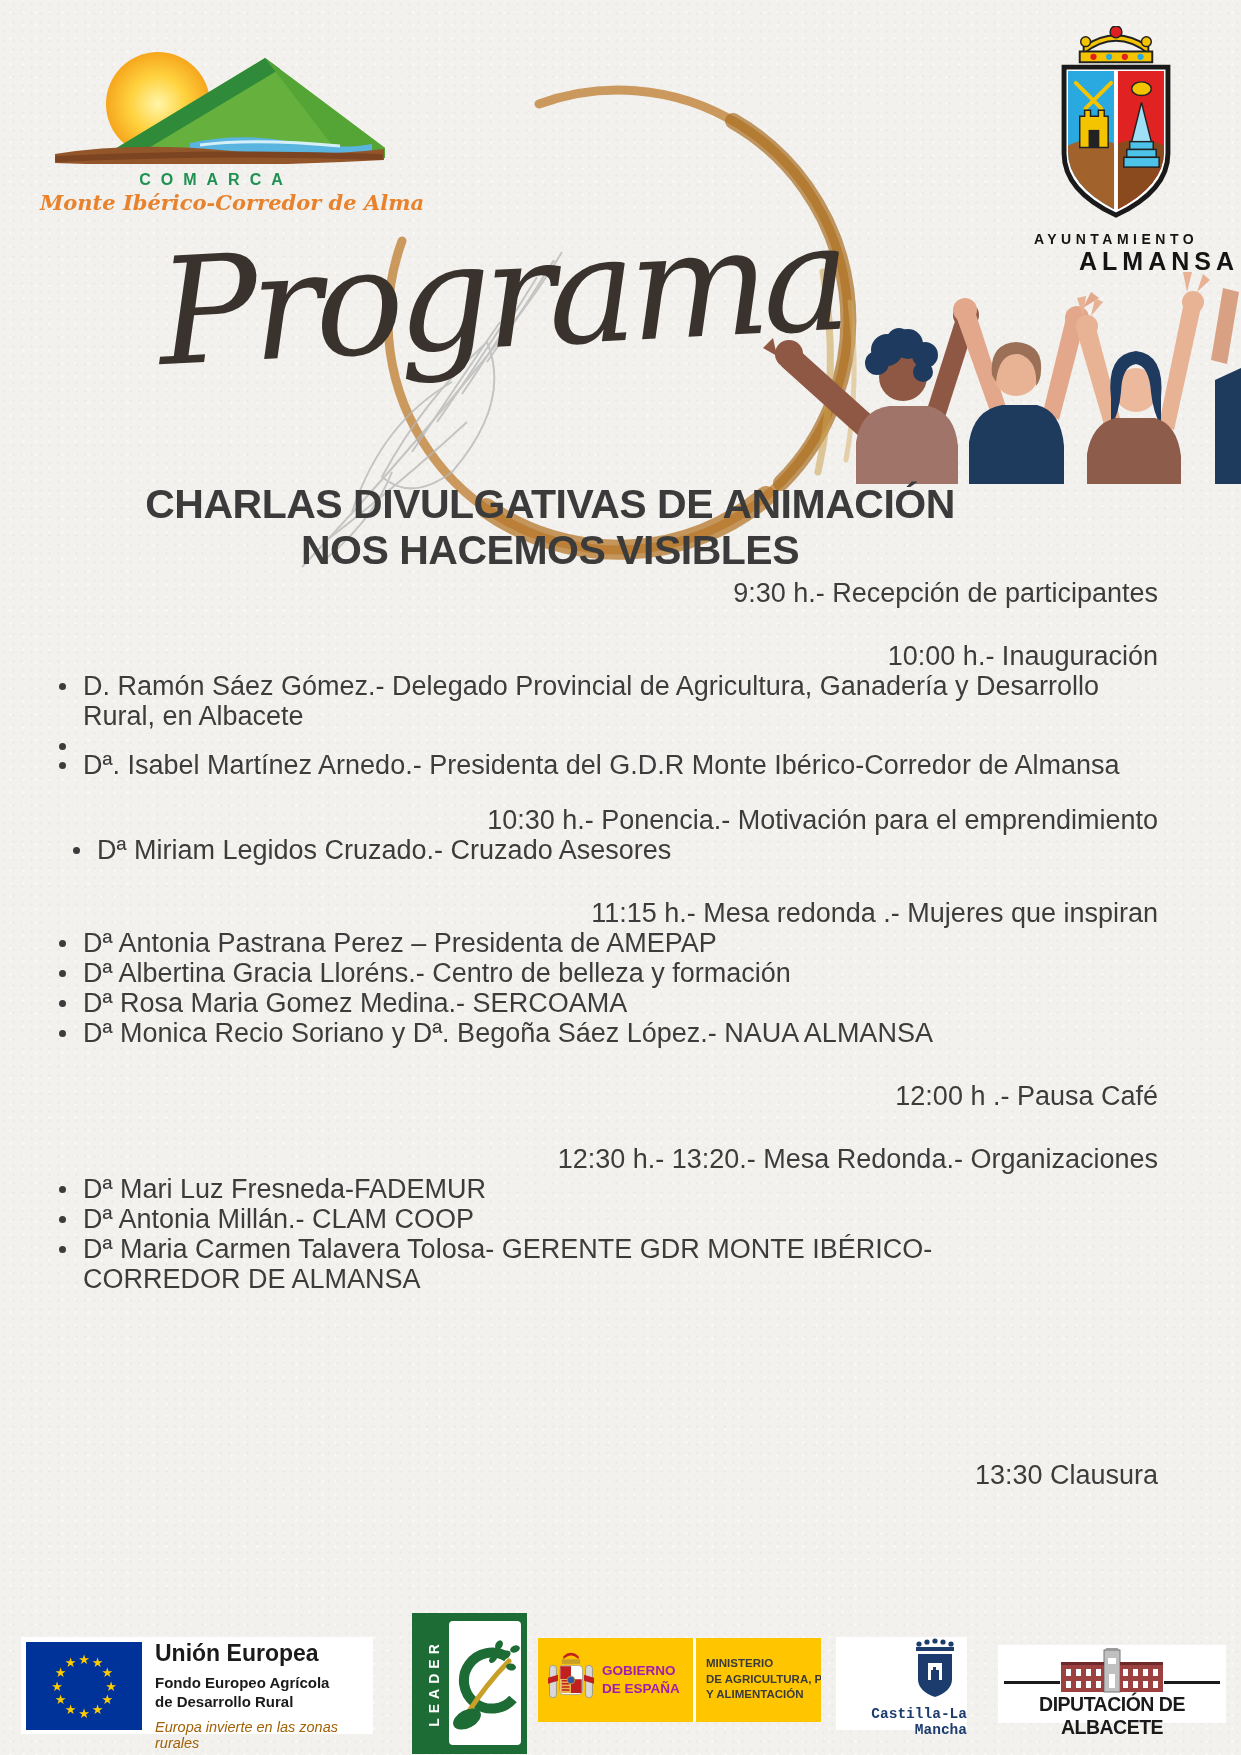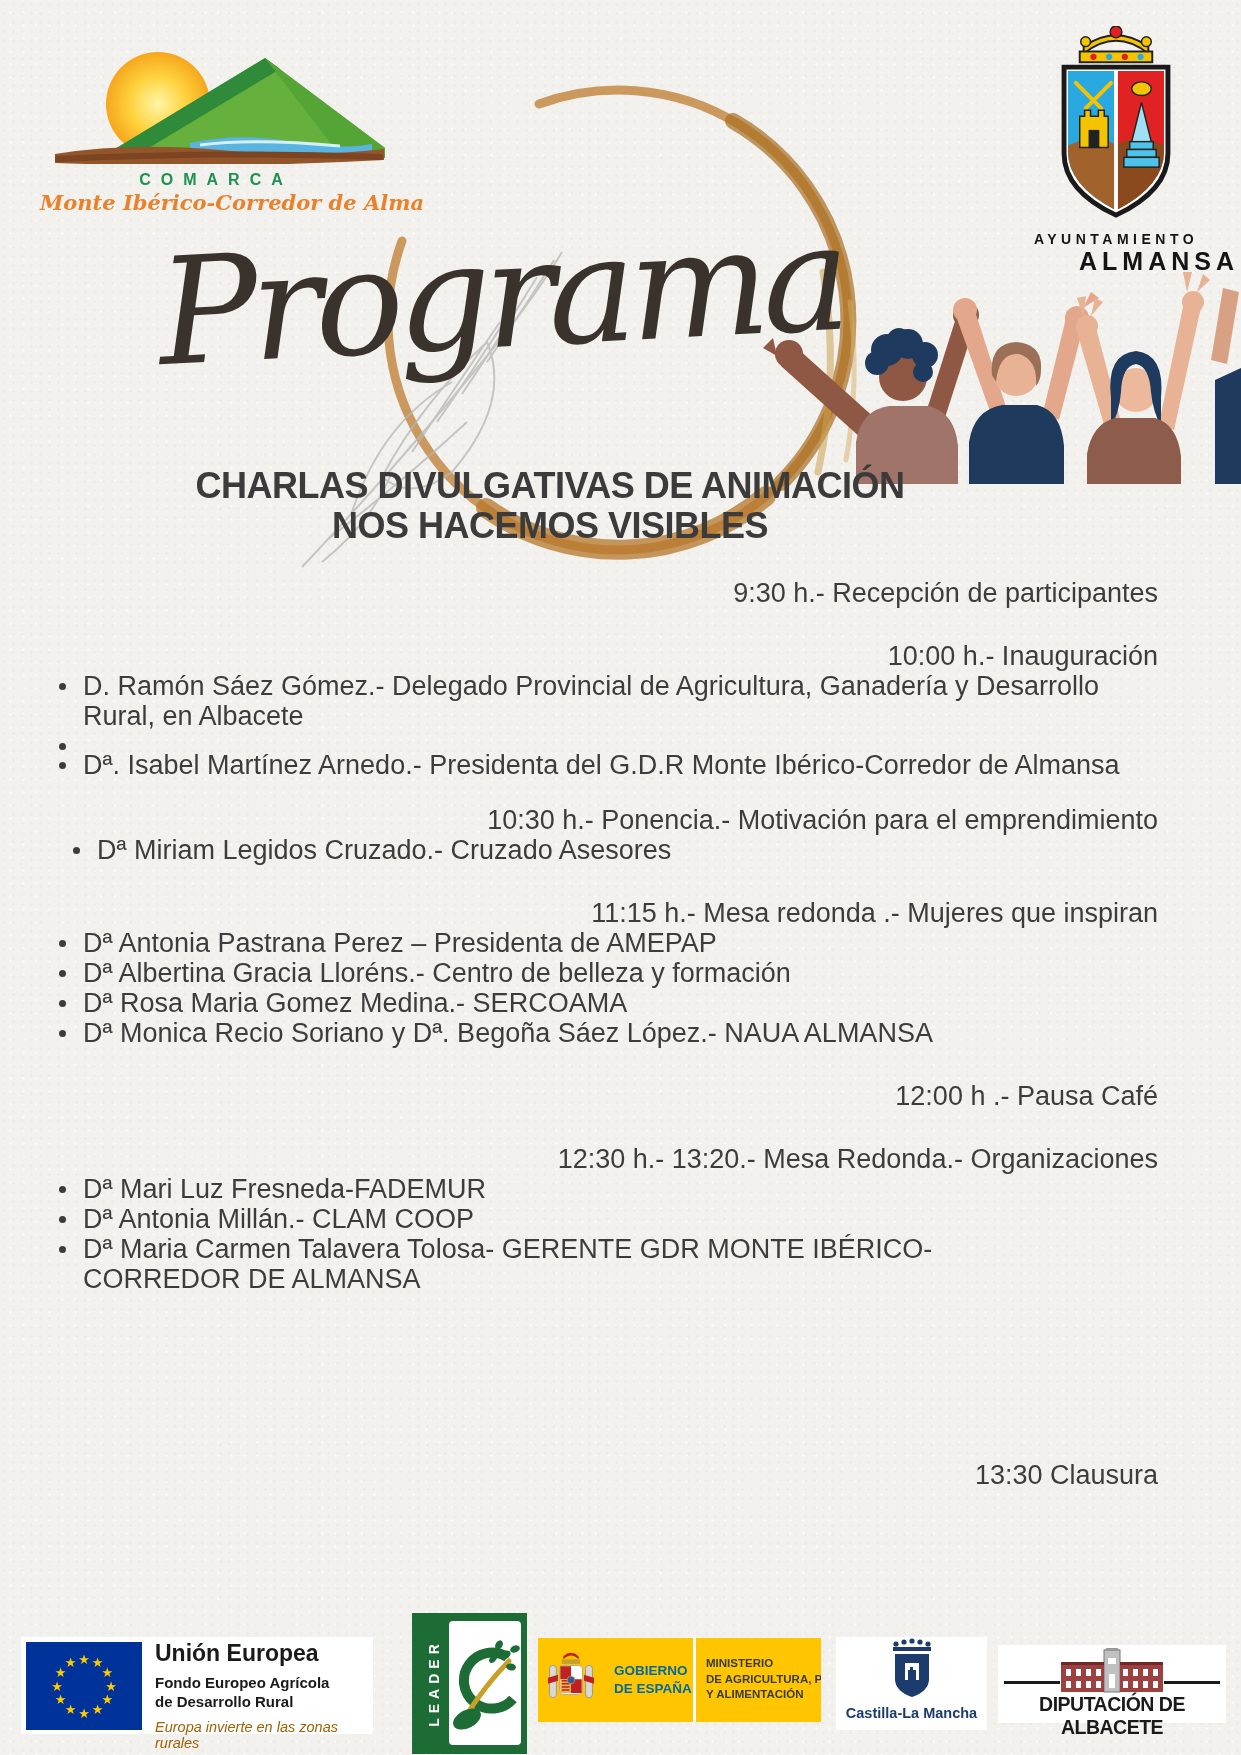--- a/index.html
+++ b/index.html
@@ -19,22 +19,22 @@
   .almansa .l1{color:#141414;font-weight:bold;font-size:14px;letter-spacing:4.5px;margin-top:5px;white-space:nowrap;}
   .almansa .l2{color:#141414;font-weight:bold;font-size:25px;letter-spacing:5px;margin-top:0px;white-space:nowrap;margin-left:46px;}
   
   .ring{position:absolute;left:378px;top:72px;width:505px;height:510px;z-index:1;}
   .leaf{position:absolute;left:232px;top:172px;width:440px;height:400px;z-index:1;}
   .programa{position:absolute;left:158px;top:168px;width:780px;height:250px;z-index:2;
     font-family:"DejaVu Serif",serif;font-style:italic;font-size:148px;line-height:250px;
     letter-spacing:-7px;color:#3a332d;transform:rotate(-3deg);}
   .women{position:absolute;left:753px;top:260px;width:488px;height:224px;z-index:2;}
   
-  .title{position:absolute;left:0;top:466px;width:1100px;text-align:center;z-index:3;
-    font-weight:bold;font-size:36px;line-height:1.12;color:#3c3b3b;letter-spacing:-.5px;}
+  .title{position:absolute;left:0;top:482px;width:1100px;text-align:center;z-index:3;
+    font-weight:bold;font-size:41px;line-height:1.12;color:#3c3b3b;letter-spacing:-.5px;}
   
   .schedule{position:absolute;left:33px;top:578px;width:1125px;z-index:3;font-size:27px;line-height:30px;}
   .sched-h{margin:0;text-align:right;}
   .gap{margin-top:33px;}
   .gap25{margin-top:25px;}
   .clausura{margin-top:166px;}
   .sched-ul{list-style:none;margin:0;padding:0 0 0 26px;}
   .sched-ul.single{padding-left:40px;}
   .sched-ul li{display:flex;align-items:flex-start;}
   .dot{width:7px;height:7px;border-radius:50%;background:#3d3c3c;margin:12px 17px 0 0;flex:none;}
@@ -46,23 +46,23 @@
   .eu-title{font-weight:bold;font-size:23px;color:#1a1a1a;}
   .eu-fund{font-weight:bold;font-size:15px;line-height:1.25;color:#1a1a1a;margin-top:7px;}
   .eu-tag{font-style:italic;font-size:14.5px;color:#a16207;margin-top:7px;}
   .leader-box{position:absolute;left:412px;top:1613px;width:115px;height:141px;background:#1d6b35;z-index:4;}
   .leader-label{position:absolute;left:-38px;top:62px;transform:rotate(-90deg);transform-origin:center;
     color:#fff;font-weight:bold;font-size:14px;letter-spacing:5px;width:120px;text-align:center;}
   .leader-box svg{position:absolute;right:6px;top:8px;}
   .gob-box{position:absolute;left:538px;top:1638px;width:283px;height:84px;background:#ffc600;display:flex;z-index:4;overflow:hidden;}
   .gob-left{width:155px;display:flex;align-items:center;border-right:3px solid #fff;flex:none;}
   .gob-left svg{margin-left:10px;flex:none;}
-  .gob-name{font-weight:bold;font-size:13.5px;line-height:1.3;color:#0369a1;margin-left:20px;}
+  .gob-name{font-weight:bold;font-size:13.5px;line-height:1.3;color:#a21caf;margin-left:8px;}
   .min-text{font-weight:bold;font-size:11.5px;line-height:1.35;color:#3a3a3a;margin:18px 0 0 10px;white-space:nowrap;}
-  .clm-box{position:absolute;left:836px;top:1637px;width:151px;height:93px;background:#fff;text-align:center;z-index:4;}
+  .clm-box{position:absolute;left:836px;top:1637px;width:131px;height:93px;background:#fff;text-align:right;z-index:4;font-family:Liberation Mono, monospace;}
   .clm-label{color:#1d3c6e;font-weight:bold;font-size:14.5px;margin-top:2px;}
   .dip-box{position:absolute;left:998px;top:1645px;width:228px;height:78px;background:#fff;text-align:center;z-index:4;}
   .dip-head{position:relative;height:48px;}
   .dip-line{position:absolute;top:36px;height:3px;background:#1a1a1a;width:56px;}
   .dip-line.left{left:6px;} .dip-line.right{right:6px;}
   .dip-label{font-size:19.5px;color:#1a1a1a;letter-spacing:-.5px;font-weight:bold;}
 </style>
 </head>
 <body>
 

